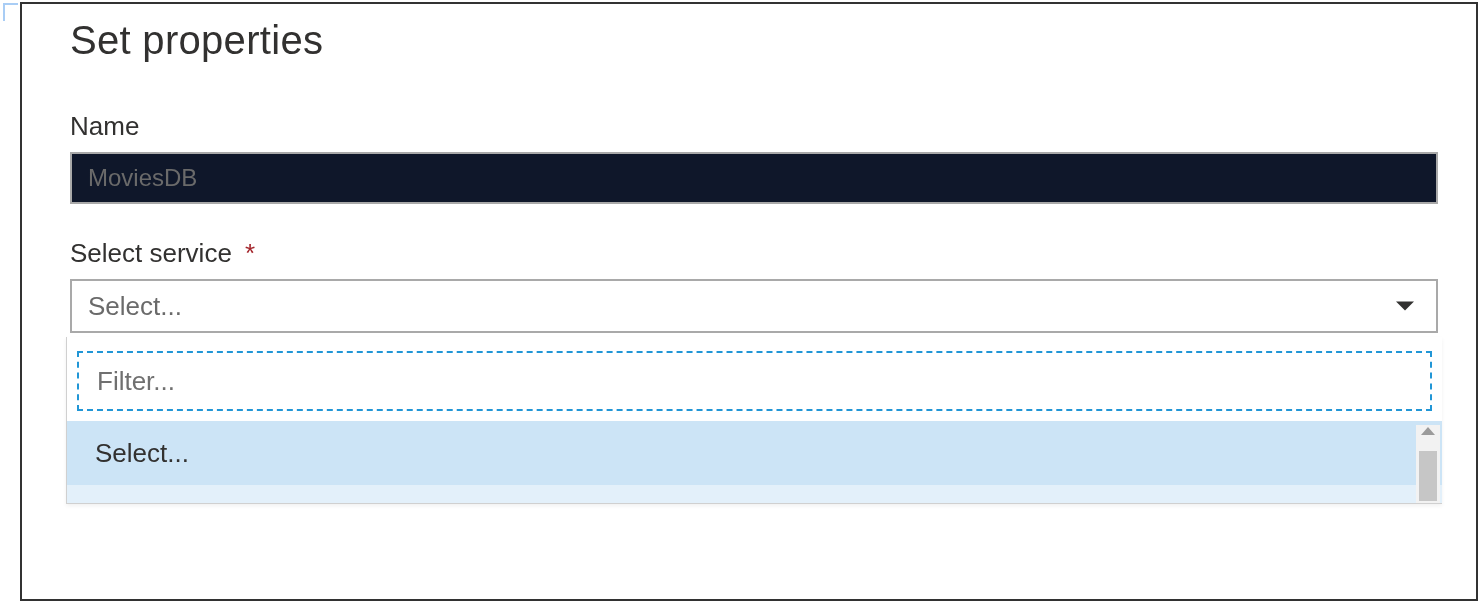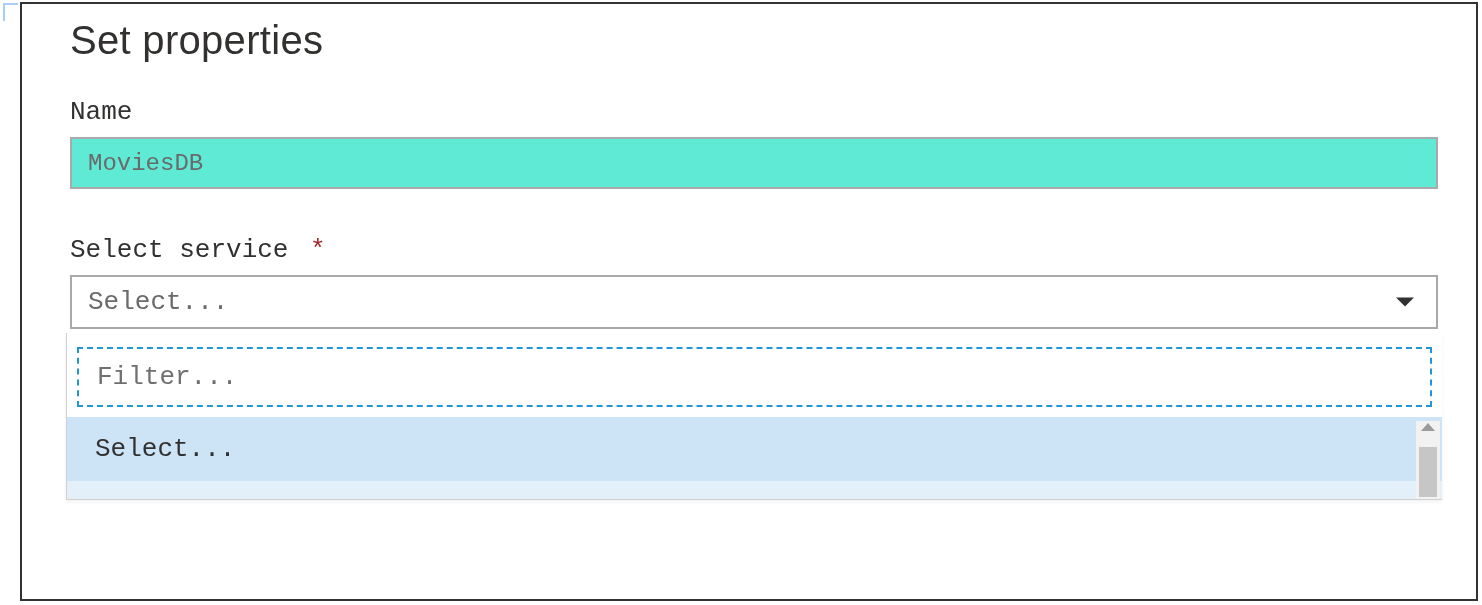--- a/index.html
+++ b/index.html
@@ -40,26 +40,25 @@
       left: 3px;
       top: 58px;
       width: 15px;
       height: 84px;
       background: #ffffff;
     }
     .page-title {
       font-size: 40px;
       font-weight: 400;
       color: #323130;
+      margin-bottom: 48px;
+      letter-spacing: 0.3px;
+    }
+    .field-group {
       margin-bottom: 34px;
-      letter-spacing: 0.3px;
-    }
-    .field-group {
-      margin-bottom: 46px;
-      font-family: Liberation Mono, monospace;
     }
     .field-label {
       font-size: 26px;
       font-weight: 400;
       color: #323130;
       margin-bottom: 10px;
       display: block;
     }
     .required-star {
       color: #a4262c;
@@ -68,21 +67,21 @@
     .text-input {
       width: 100%;
       height: 52px;
       border: 2px solid #a9a9a9;
       font-size: 24px;
       font-weight: 400;
       color: #6a6a6a;
       padding: 0 16px;
       outline: none;
       font-family: inherit;
-      background: #5eead4;
+      background: #0f172a;
     }
     .select-wrapper {
       position: relative;
       width: 100%;
     }
     .select-box {
       width: 100%;
       height: 54px;
       border: 2px solid #a9a9a9;
       font-size: 26px;

